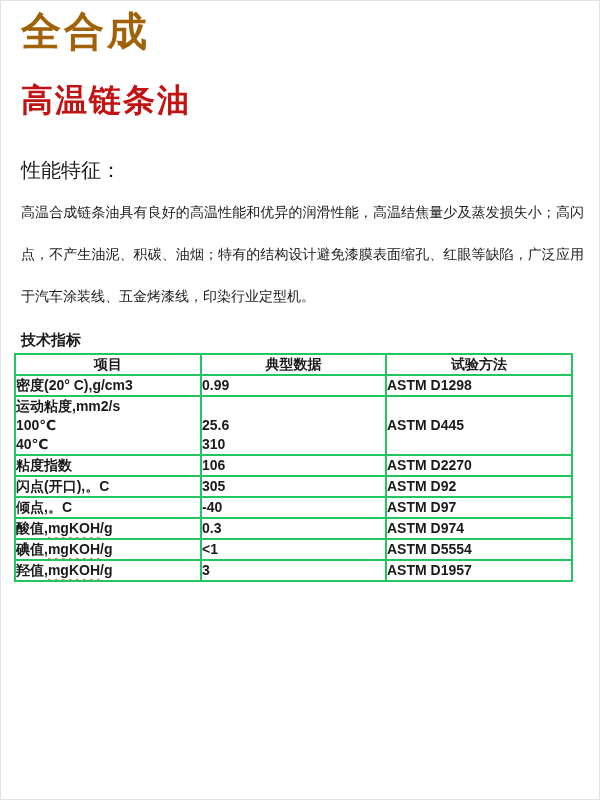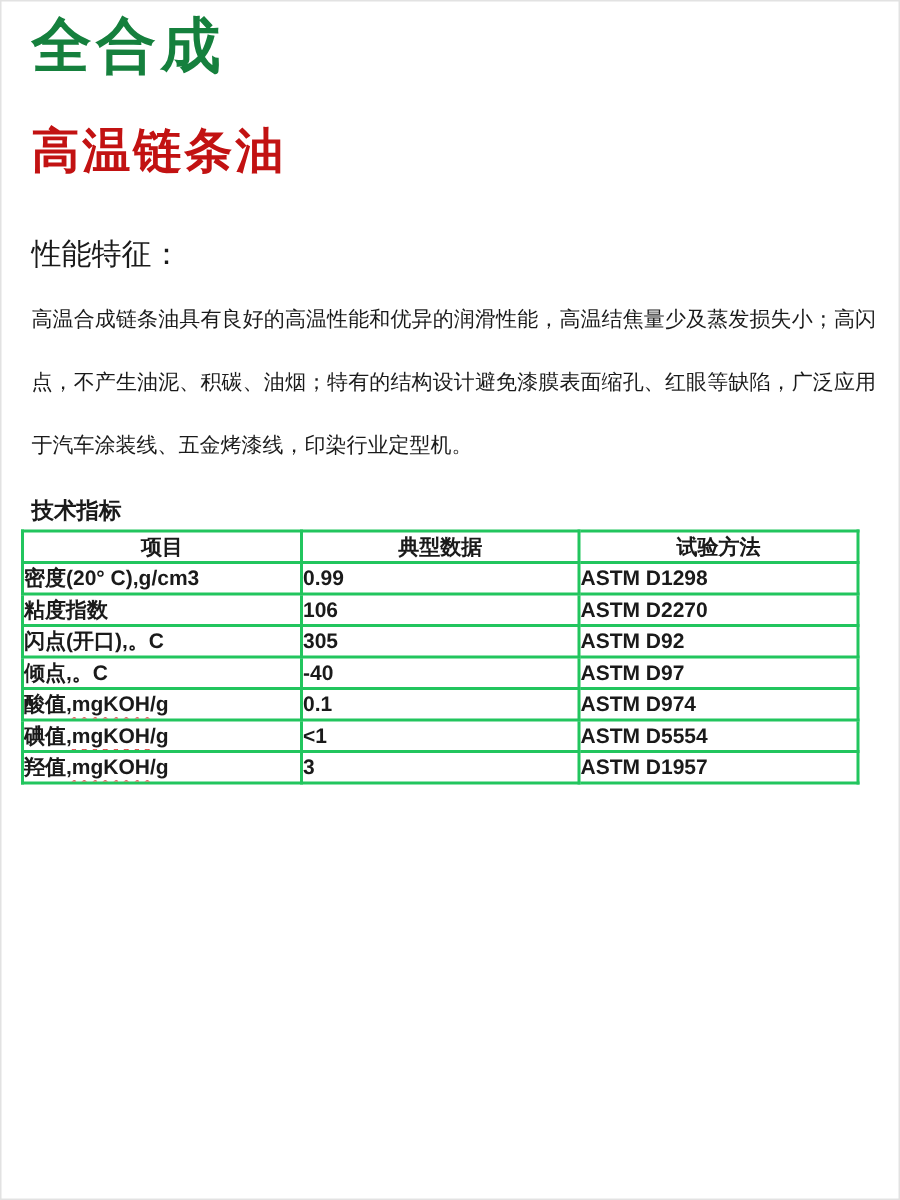--- a/index.html
+++ b/index.html
@@ -9,21 +9,21 @@
     background:#ffffff;
     border:1px solid #e2e2e2;
     overflow:hidden;
     font-family:"Liberation Sans","DejaVu Sans",sans-serif;
     color:#1a1a1a;
   }
   .page { padding:0 15px 0 13px; }
 
   .title-black {
     font-size:40px; font-weight:900; line-height:1.2;
-    letter-spacing:3px; margin:6px 0 12px 7px; color:#15803d;
+    letter-spacing:3px; margin:6px 0 12px 7px; color:#a16207;
   }
   .title-red {
     font-size:32px; font-weight:900; line-height:1.2;
     letter-spacing:2px; margin:26px 0 0 7px; color:#c21212;
   }
   .lead {
     font-size:20px; line-height:42px; margin:30px 0 0 7px;
   }
   .para {
     font-size:14px; line-height:42px; margin:0 0 0 7px;
@@ -84,37 +84,50 @@
         <th>试验方法</th>
       </tr>
     </thead>
     <tbody>
       <tr>
         <td class="cell-l">密度(20° C),g/cm3</td>
         <td class="cell-c">0.99</td>
         <td class="cell-c">ASTM D1298</td>
       </tr>
       <tr>
+        <td class="cell-l multi">
+          <div>运动粘度,mm2/s</div>
+          <div>100℃</div>
+          <div>40℃</div>
+        </td>
+        <td class="cell-c multi">
+          <div></div>
+          <div>25.6</div>
+          <div>310</div>
+        </td>
+        <td class="cell-c">ASTM D445</td>
+      </tr>
+      <tr>
         <td class="cell-l">粘度指数</td>
         <td class="cell-c">106</td>
         <td class="cell-c">ASTM D2270</td>
       </tr>
       <tr>
         <td class="cell-l">闪点(开口),。C</td>
         <td class="cell-c">305</td>
         <td class="cell-c">ASTM D92</td>
       </tr>
       <tr>
         <td class="cell-l">倾点,。C</td>
         <td class="cell-c">-40</td>
         <td class="cell-c">ASTM D97</td>
       </tr>
       <tr>
         <td class="cell-l"><span>酸值</span><span class="spell">,mgKOH</span><span>/g</span></td>
-        <td class="cell-c">0.1</td>
+        <td class="cell-c">0.3</td>
         <td class="cell-c">ASTM D974</td>
       </tr>
       <tr>
         <td class="cell-l"><span>碘值</span><span class="spell">,mgKOH</span><span>/g</span></td>
         <td class="cell-c">&lt;1</td>
         <td class="cell-c">ASTM D5554</td>
       </tr>
       <tr>
         <td class="cell-l"><span>羟值</span><span class="spell">,mgKOH</span><span>/g</span></td>
         <td class="cell-c">3</td>

